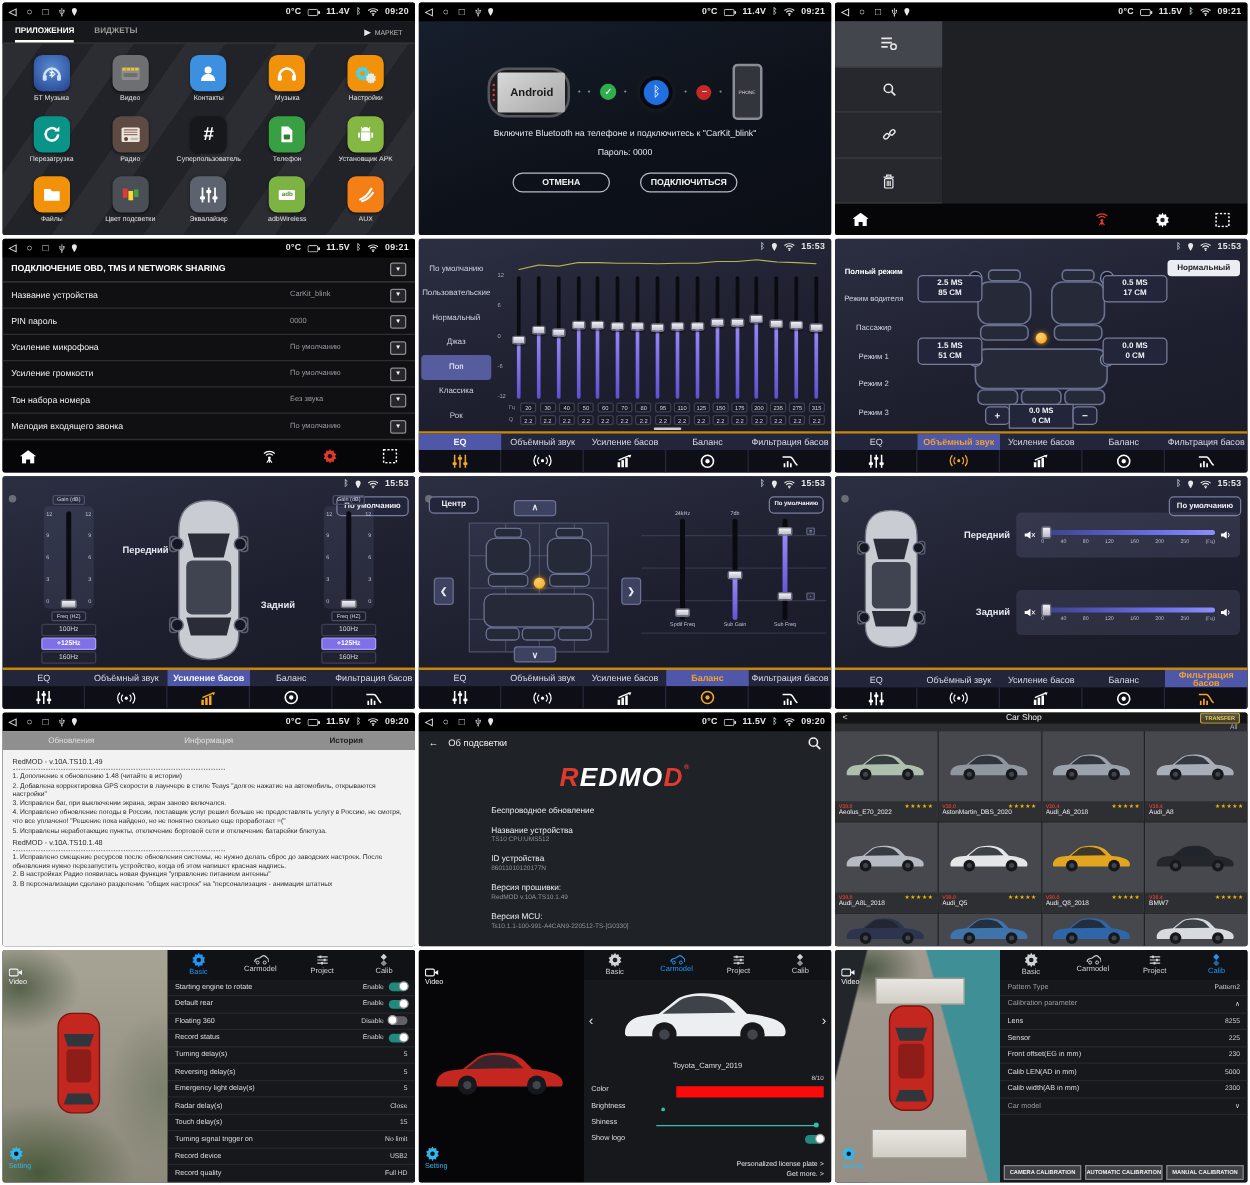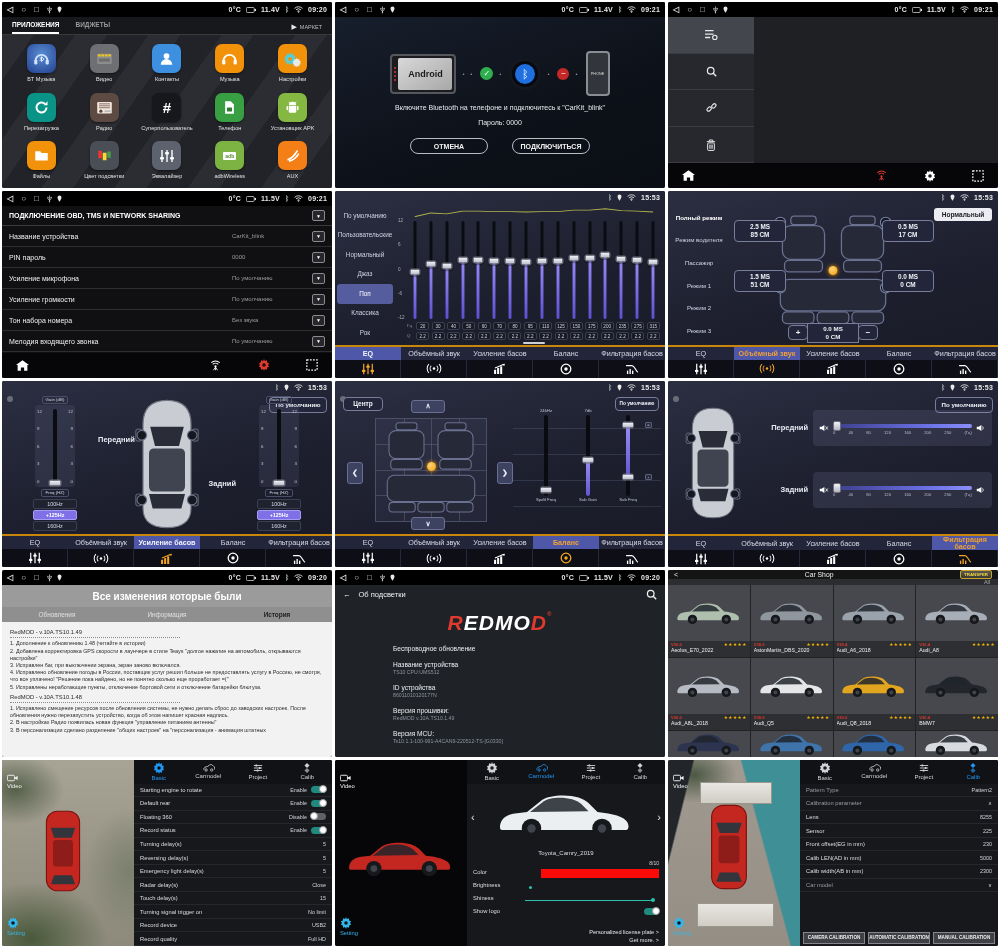--- a/index.html
+++ b/index.html
@@ -22,21 +22,21 @@
 .l-tab.on{color:#fff;border-bottom-color:#fff}
 .l-mk{margin-left:auto;display:flex;align-items:center;gap:3px;font-size:5.5px;color:#bbb;padding-bottom:4px}
 .l-grid{flex:1;display:grid;grid-template-columns:repeat(5,1fr);grid-template-rows:repeat(3,1fr);padding:4px 8px;background:repeating-linear-gradient(125deg,rgba(255,255,255,.022) 0 26px,rgba(0,0,0,.12) 26px 60px)}
 .app{display:flex;flex-direction:column;align-items:center;justify-content:center;gap:3px}
 .app-ic{width:29px;height:29px;border-radius:7px;display:flex;align-items:center;justify-content:center;font-weight:bold;box-shadow:0 1px 2px rgba(0,0,0,.5)}
 .app-lb{font-size:5.6px;color:#e2e2e2;text-align:center;max-width:60px;white-space:nowrap;overflow:hidden}
 
 .p2{background:linear-gradient(160deg,#18202e,#0d1119 60%,#0b0e15)}
 .bt-wrap{flex:1;display:flex;flex-direction:column;align-items:center;justify-content:center;gap:8px}
 .bt-row{display:flex;align-items:center;gap:6px}
-.hu{width:66px;height:40px;background:#1b1c20;border:2px solid #55575c;border-radius:4px;display:flex;align-items:center;padding:2px}
+.hu{width:66px;height:40px;background:#1b1c20;border:2px solid #55575c;border-radius:16px;display:flex;align-items:center;padding:2px}
 .hu-dots{display:flex;flex-direction:column;gap:2px;margin-right:2px}
 .hu-dots i{width:2px;height:2px;border-radius:50%;background:#d33}
 .hu-scr{flex:1;height:100%;background:linear-gradient(145deg,#d8d8d8,#a8a8a8);border-radius:2px;display:flex;align-items:center;justify-content:center;color:#1a1a1a;font-weight:bold;font-size:9px}
 .dots{color:#8a8f98;font-size:6px;letter-spacing:2px}
 .ok-c{width:13px;height:13px;border-radius:50%;background:#2fae4e;color:#fff;font-size:8px;display:flex;align-items:center;justify-content:center}
 .bt-c{width:32px;height:32px;border-radius:50%;background:#060a10;border:3px solid #14181e;display:flex;align-items:center;justify-content:center}
 .bt-c i{width:20px;height:20px;border-radius:50%;background:#1f6fe0;color:#fff;font-size:11px;display:flex;align-items:center;justify-content:center;font-style:normal}
 .no-c{width:12px;height:12px;border-radius:50%;background:#c62828;color:#fff;font-size:8px;display:flex;align-items:center;justify-content:center}
 .ph{width:24px;height:45px;background:#32353c;border:2px solid #8a8d94;border-radius:4px;display:flex;align-items:center;justify-content:center;font-size:3.8px;color:#d8d8d8}
 .bt-msg{font-size:7px;color:#e6e9ef}
@@ -1569,21 +1569,20 @@
             <span style="font-size:7px;color:#9aa">ᛒ</span>
           </span>
           <span class="ico">
             <svg viewBox="0 0 16 12" width="9" height="7">
               <path d="M1 4a11 11 0 0 1 14 0M3.5 6.5a7 7 0 0 1 9 0M6 9a3.5 3.5 0 0 1 4 0" fill="none" stroke="currentColor" stroke-width="1.6"></path>
               <circle cx="8" cy="10.6" r="1.3" fill="currentColor"></circle>
             </svg>
           </span>
           <span class="st">09:20</span>
         </div>
-        <div class="cl-title">Все изменения которые были</div>
         <div class="cl-tabs">
           <div class="cl-tab">Обновления</div>
           <div class="cl-tab">Информация</div>
           <div class="cl-tab on">История</div>
         </div>
         <div class="cl-body">
           <div class="cl-ver">RedMOD - v.10A.TS10.1.49</div>
           <div class="cl-sep"></div>
           <div class="cl-ln">1. Дополнение к обновлению 1.48 (читайте в истории)</div>
           <div class="cl-ln">2. Добавлена корректировка GPS скорости в лаунчере в стиле Teays "долгое нажатие на автомобиль, открываются настройки"</div>

